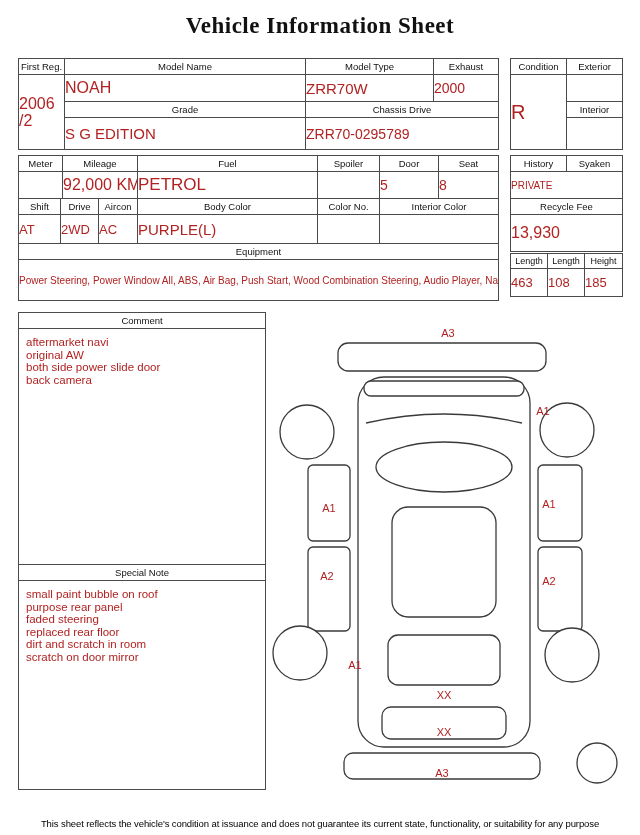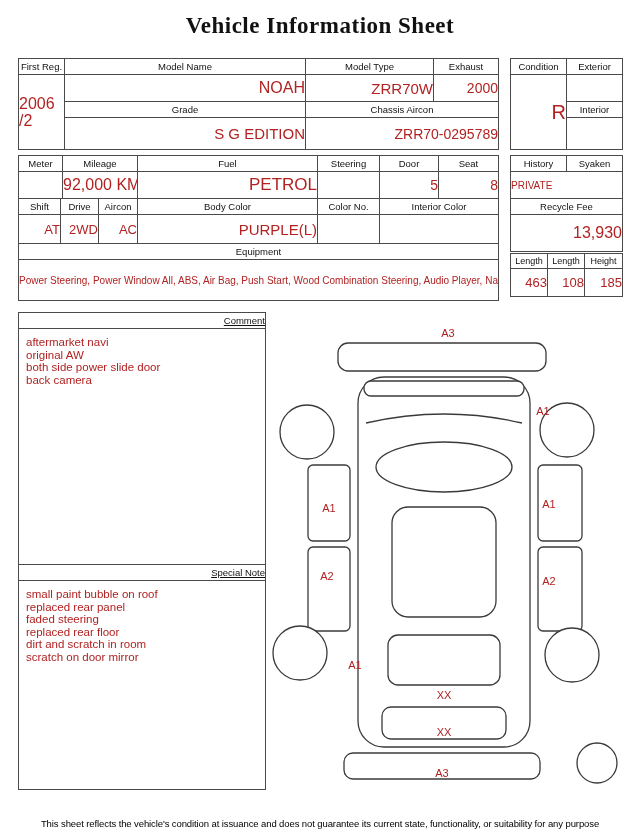--- a/index.html
+++ b/index.html
@@ -5,33 +5,33 @@
   :root{ --red:#b22222; --line:#4a4a4a; }
   html,body{margin:0;padding:0;background:#fff;}
   .page{position:relative;width:640px;height:835px;background:#fff;overflow:hidden;
         font-family:"Liberation Sans",sans-serif;color:#111;}
   .title{position:absolute;top:13px;left:0;width:100%;text-align:center;
          font-family:"Liberation Serif",serif;font-size:23px;font-weight:700;letter-spacing:.5px;}
   table.tbl{border-collapse:collapse;table-layout:fixed;position:absolute;background:#fff;}
   table.tbl td{border:1px solid var(--line);padding:0;overflow:hidden;white-space:nowrap;vertical-align:middle;}
   .hd{font-size:9.5px;text-align:center;color:#111;}
   .hd9{font-size:9px;text-align:center;color:#111;}
-  .val{color:var(--red);text-align:right;}
+  .val{color:var(--red);text-align:left;}
   .fs10{font-size:10px}.fs12{font-size:16px}.fs13{font-size:13px}.fs14{font-size:14px}
   .fs15{font-size:15px}.fs16{font-size:16px}.fs17{font-size:17px}.fs20{font-size:20px}
   .h14>td{height:14px}.h15>td{height:15px}.h26>td{height:26px}.h27>td{height:27px}
   .h28>td{height:28px}.h31>td{height:31px}.h36>td{height:36px}.h40>td{height:40px}
   .frv{vertical-align:top;text-align:left;padding:3px 0 0 5px;color:var(--red);
        font-size:16px;line-height:17px;}
   .eqp{white-space:normal;word-break:break-all;text-align:left;vertical-align:top;
        padding:2px 5px;color:var(--red);font-size:10px;line-height:13px;}
   .leftcell{text-align:left;padding-left:6px;}
   .box{position:absolute;border:1px solid var(--line);background:#fff;}
   .box-head{height:15px;line-height:15px;border-bottom:1px solid var(--line);
-            text-align:right;font-size:9.5px;text-decoration:underline;}
+            text-align:center;font-size:9.5px;}
   .box-body{padding:7px 7px;color:var(--red);font-size:11.5px;line-height:12.6px;}
   .note-line{white-space:nowrap;}
   .diagram{position:absolute;left:270px;top:315px;}
   .car-shape{fill:#fff;stroke:#3a3a3a;stroke-width:1.3;}
   .car-line{fill:none;stroke:#3a3a3a;stroke-width:1.3;}
   .mark{fill:var(--red);font-size:11px;font-family:"Liberation Sans",sans-serif;text-anchor:middle;}
   .footer{position:absolute;top:818px;left:0;width:100%;text-align:center;
           font-size:9.5px;letter-spacing:-.1px;color:#000;}
 </style>
 </head>
@@ -59,21 +59,21 @@
       <td class="frv" rowspan="3">
         <div>2006</div>
         <div>/2</div>
       </td>
       <td class="val fs16">NOAH</td>
       <td class="val fs15">ZRR70W</td>
       <td class="val fs14">2000</td>
     </tr>
     <tr class="h15">
       <td class="hd">Grade</td>
-      <td class="hd" colspan="2">Chassis Aircon</td>
+      <td class="hd" colspan="2">Chassis Drive</td>
     </tr>
     <tr class="h31">
       <td class="val fs15">S G EDITION</td>
       <td class="val fs14" colspan="2">ZRR70-0295789</td>
     </tr>
   </tbody>
     </table>
 
   <table class="tbl" style="left:510px;top:58px;width:112px">
     <colgroup>
@@ -105,21 +105,21 @@
         <col style="width:180px">
         <col style="width:62px">
         <col style="width:59px">
         <col style="width:60px">
       </colgroup>
     <tbody>
         <tr class="h15">
       <td class="hd">Meter</td>
       <td class="hd">Mileage</td>
       <td class="hd">Fuel</td>
-      <td class="hd">Steering</td>
+      <td class="hd">Spoiler</td>
       <td class="hd">Door</td>
       <td class="hd">Seat</td>
     </tr>
     <tr class="h26">
       <td class="val fs12"></td>
       <td class="val fs12">92,000 KM</td>
       <td class="val fs17">PETROL</td>
       <td class="val fs12"></td>
       <td class="val fs14">5</td>
       <td class="val fs14">8</td>
@@ -227,21 +227,21 @@
         <div class="note-line">original AW</div>
         <div class="note-line">both side power slide door</div>
         <div class="note-line">back camera</div>
       </div>
   </div>
 
   <div class="box" style="left:18px;top:564px;width:246px;height:224px">
     <div class="box-head">Special Note</div>
     <div class="box-body" id="special-note-lines">
         <div class="note-line">small paint bubble on roof</div>
-        <div class="note-line">replaced rear panel</div>
+        <div class="note-line">purpose rear panel</div>
         <div class="note-line">faded steering</div>
         <div class="note-line">replaced rear floor</div>
         <div class="note-line">dirt and scratch in room</div>
         <div class="note-line">scratch on door mirror</div>
       </div>
   </div>
 
   <svg class="diagram" width="360" height="475" viewBox="0 0 360 475">
     <rect class="car-shape" x="68" y="28" width="208" height="28" rx="10"></rect>
     <rect class="car-shape" x="88" y="62" width="172" height="370" rx="26"></rect>

